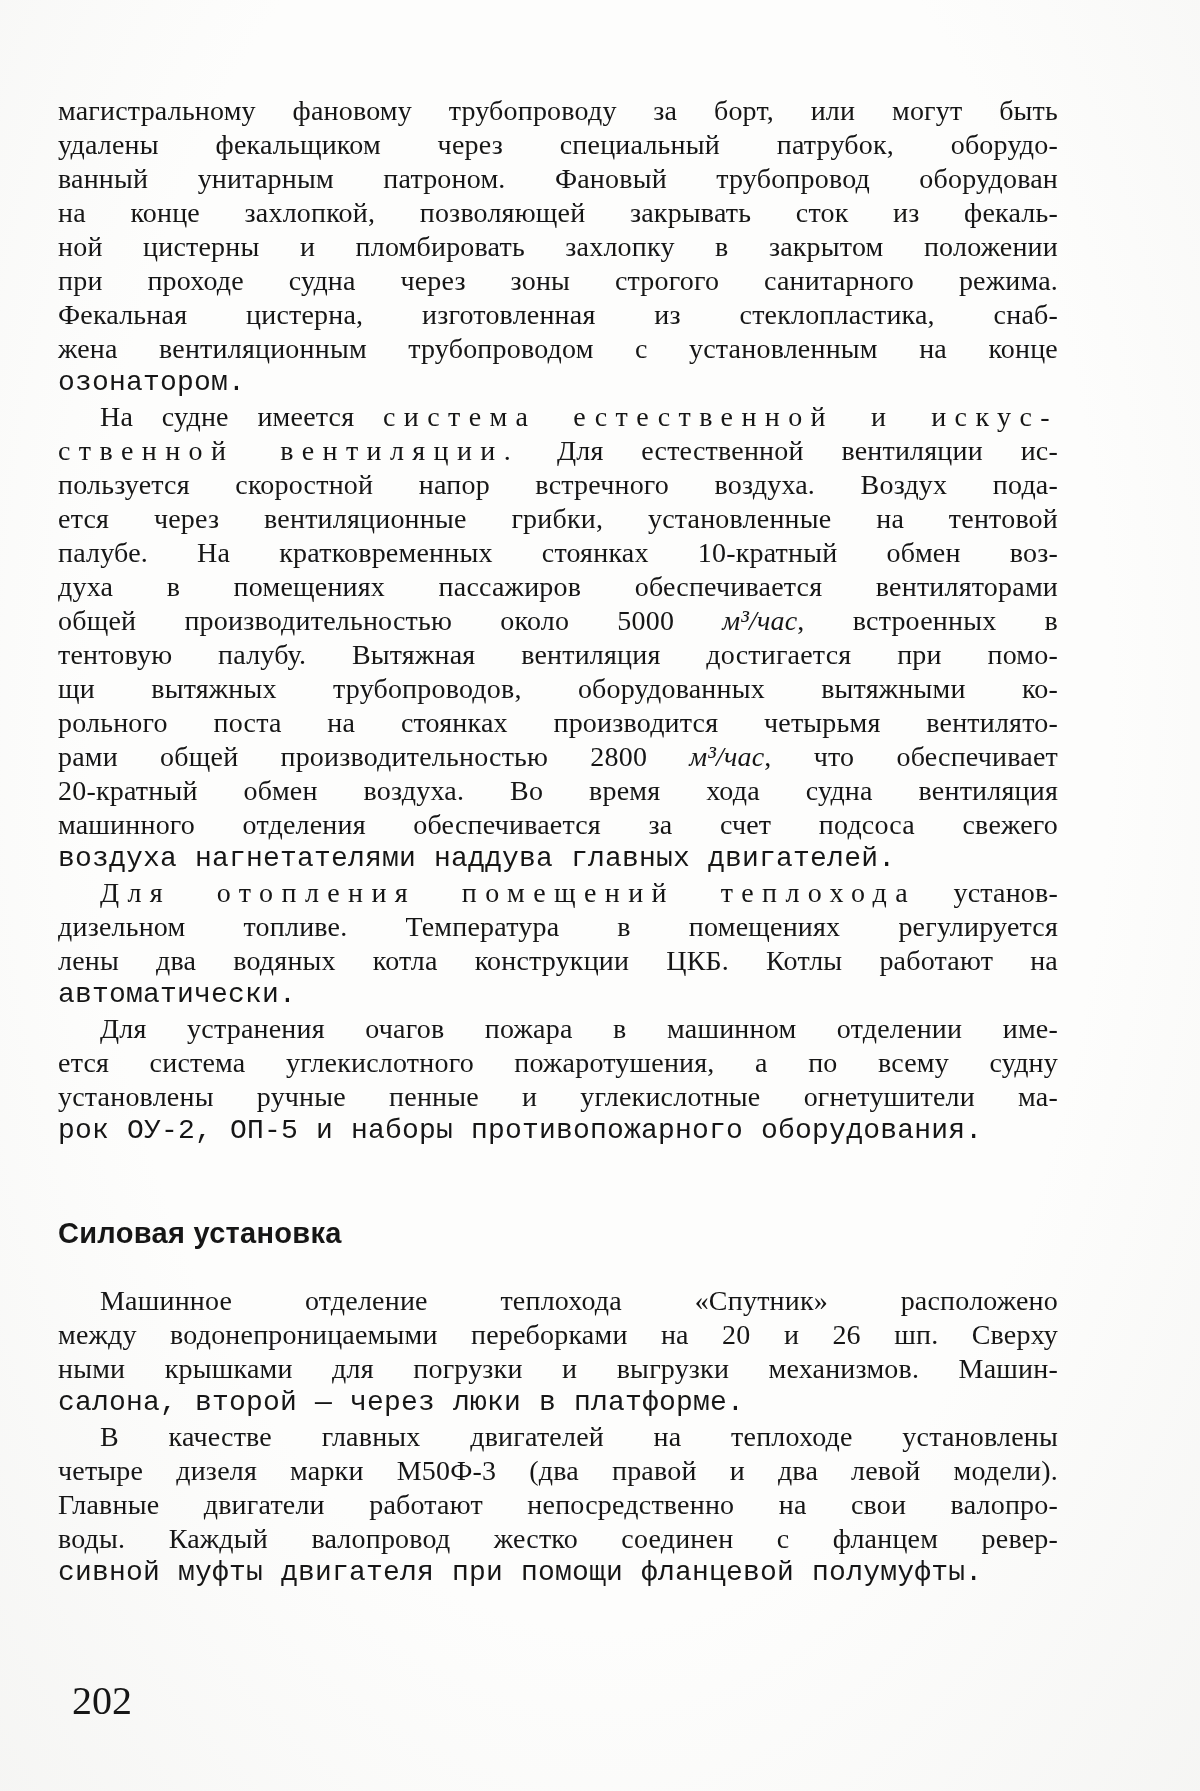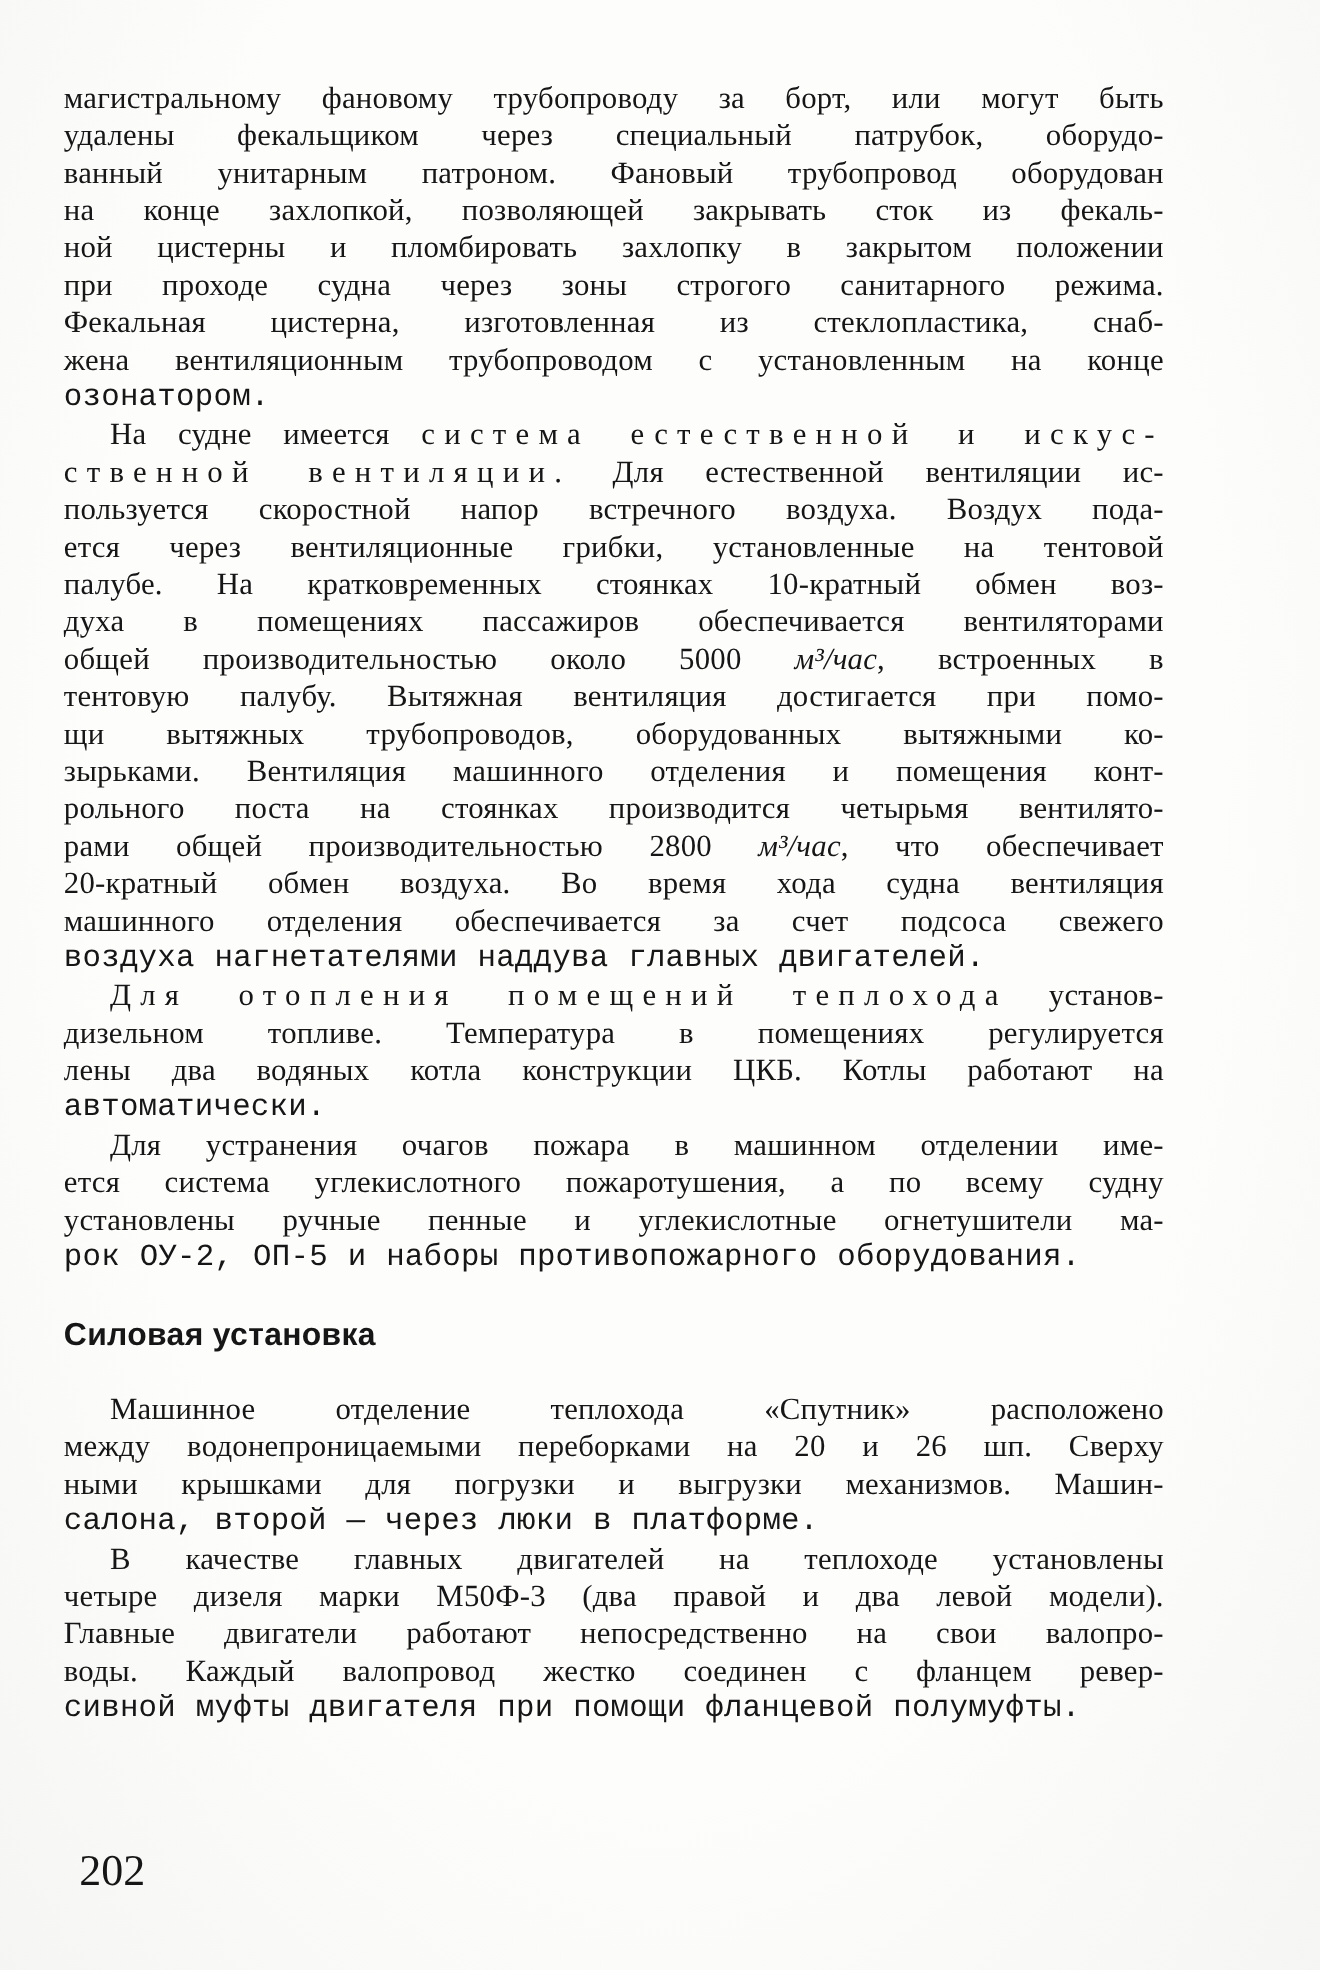--- a/index.html
+++ b/index.html
@@ -18,21 +18,21 @@
   .page {
     position: absolute;
     inset: 0;
     background:
       radial-gradient(ellipse at 50% 40%, rgba(255,255,255,0) 60%, rgba(240,240,238,0.6) 100%),
       #fdfdfc;
   }
   .textcol {
     position: absolute;
     left: 58px;
-    top: 73px;
+    top: 94px;
     width: 1000px;
     font-size: 28px;
     line-height: 34px;
   }
   .ln {
     text-align: justify;
     text-align-last: justify;
     height: 34px;
     white-space: normal;
     letter-spacing: 0.2px;
@@ -49,21 +49,21 @@
     letter-spacing: 0.30em;
   }
   .frm {
     font-style: italic;
   }
   .heading {
     font-family: "Liberation Sans", sans-serif;
     font-weight: 700;
     font-size: 29px;
     line-height: 34px;
-    margin-top: 36px;
+    margin-top: 68px;
     margin-bottom: 34px;
     text-align: left;
     text-align-last: left;
     letter-spacing: 0.3px;
   }
   .pagenum {
     position: absolute;
     left: 72px;
     top: 1686px;
     font-size: 40px;
@@ -93,21 +93,20 @@
     <div>
       <div class="ln indent"><span>На судне имеется </span><span class="sp">система естественной и искус-</span></div>
       <div class="ln"><span class="sp">ственной вентиляции.</span><span> Для естественной вентиляции ис-</span></div>
       <div class="ln">пользуется скоростной напор встречного воздуха. Воздух пода-</div>
       <div class="ln">ется через вентиляционные грибки, установленные на тентовой</div>
       <div class="ln">палубе. На кратковременных стоянках 10-кратный обмен воз-</div>
       <div class="ln">духа в помещениях пассажиров обеспечивается вентиляторами</div>
       <div class="ln"><span>общей производительностью около 5000 </span><span class="frm">м³/час</span><span>, встроенных в</span></div>
       <div class="ln">тентовую палубу. Вытяжная вентиляция достигается при помо-</div>
       <div class="ln">щи вытяжных трубопроводов, оборудованных вытяжными ко-</div>
-      <div class="ln">зырьками. Вентиляция машинного отделения и помещения конт-</div>
       <div class="ln">рольного поста на стоянках производится четырьмя вентилято-</div>
       <div class="ln"><span>рами общей производительностью 2800 </span><span class="frm">м³/час</span><span>, что обеспечивает</span></div>
       <div class="ln">20-кратный обмен воздуха. Во время хода судна вентиляция</div>
       <div class="ln">машинного отделения обеспечивается за счет подсоса свежего</div>
       <div class="ln last">воздуха нагнетателями наддува главных двигателей.</div>
     </div>
 
     <div>
       <div class="ln indent"><span class="sp">Для отопления помещений теплохода</span><span> установ-</span></div>
       <div class="ln">дизельном топливе. Температура в помещениях регулируется</div>

